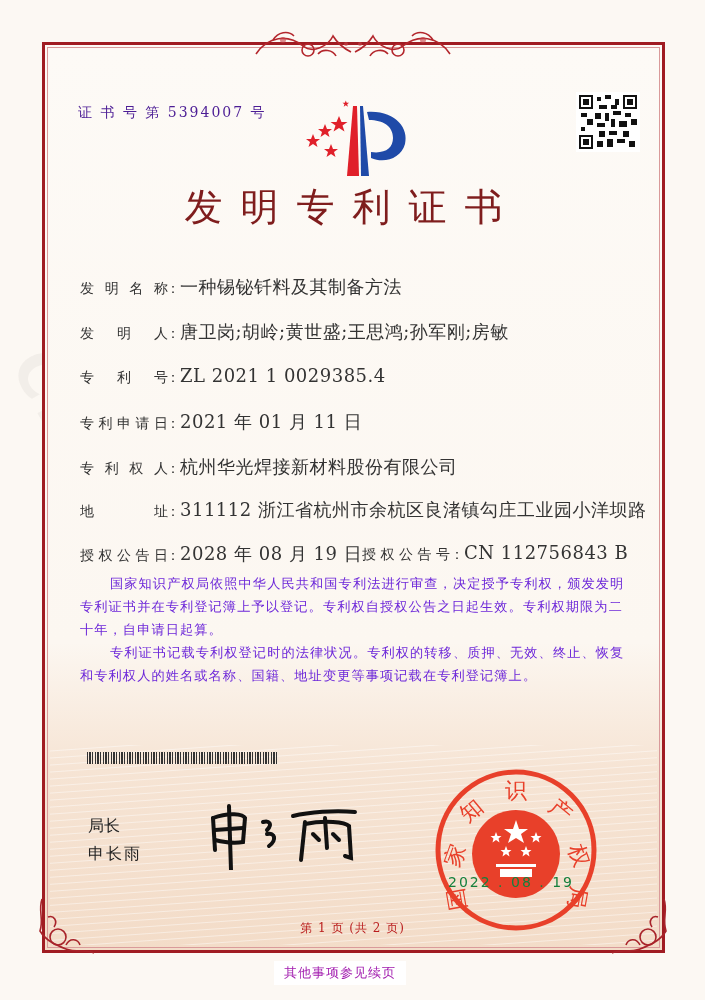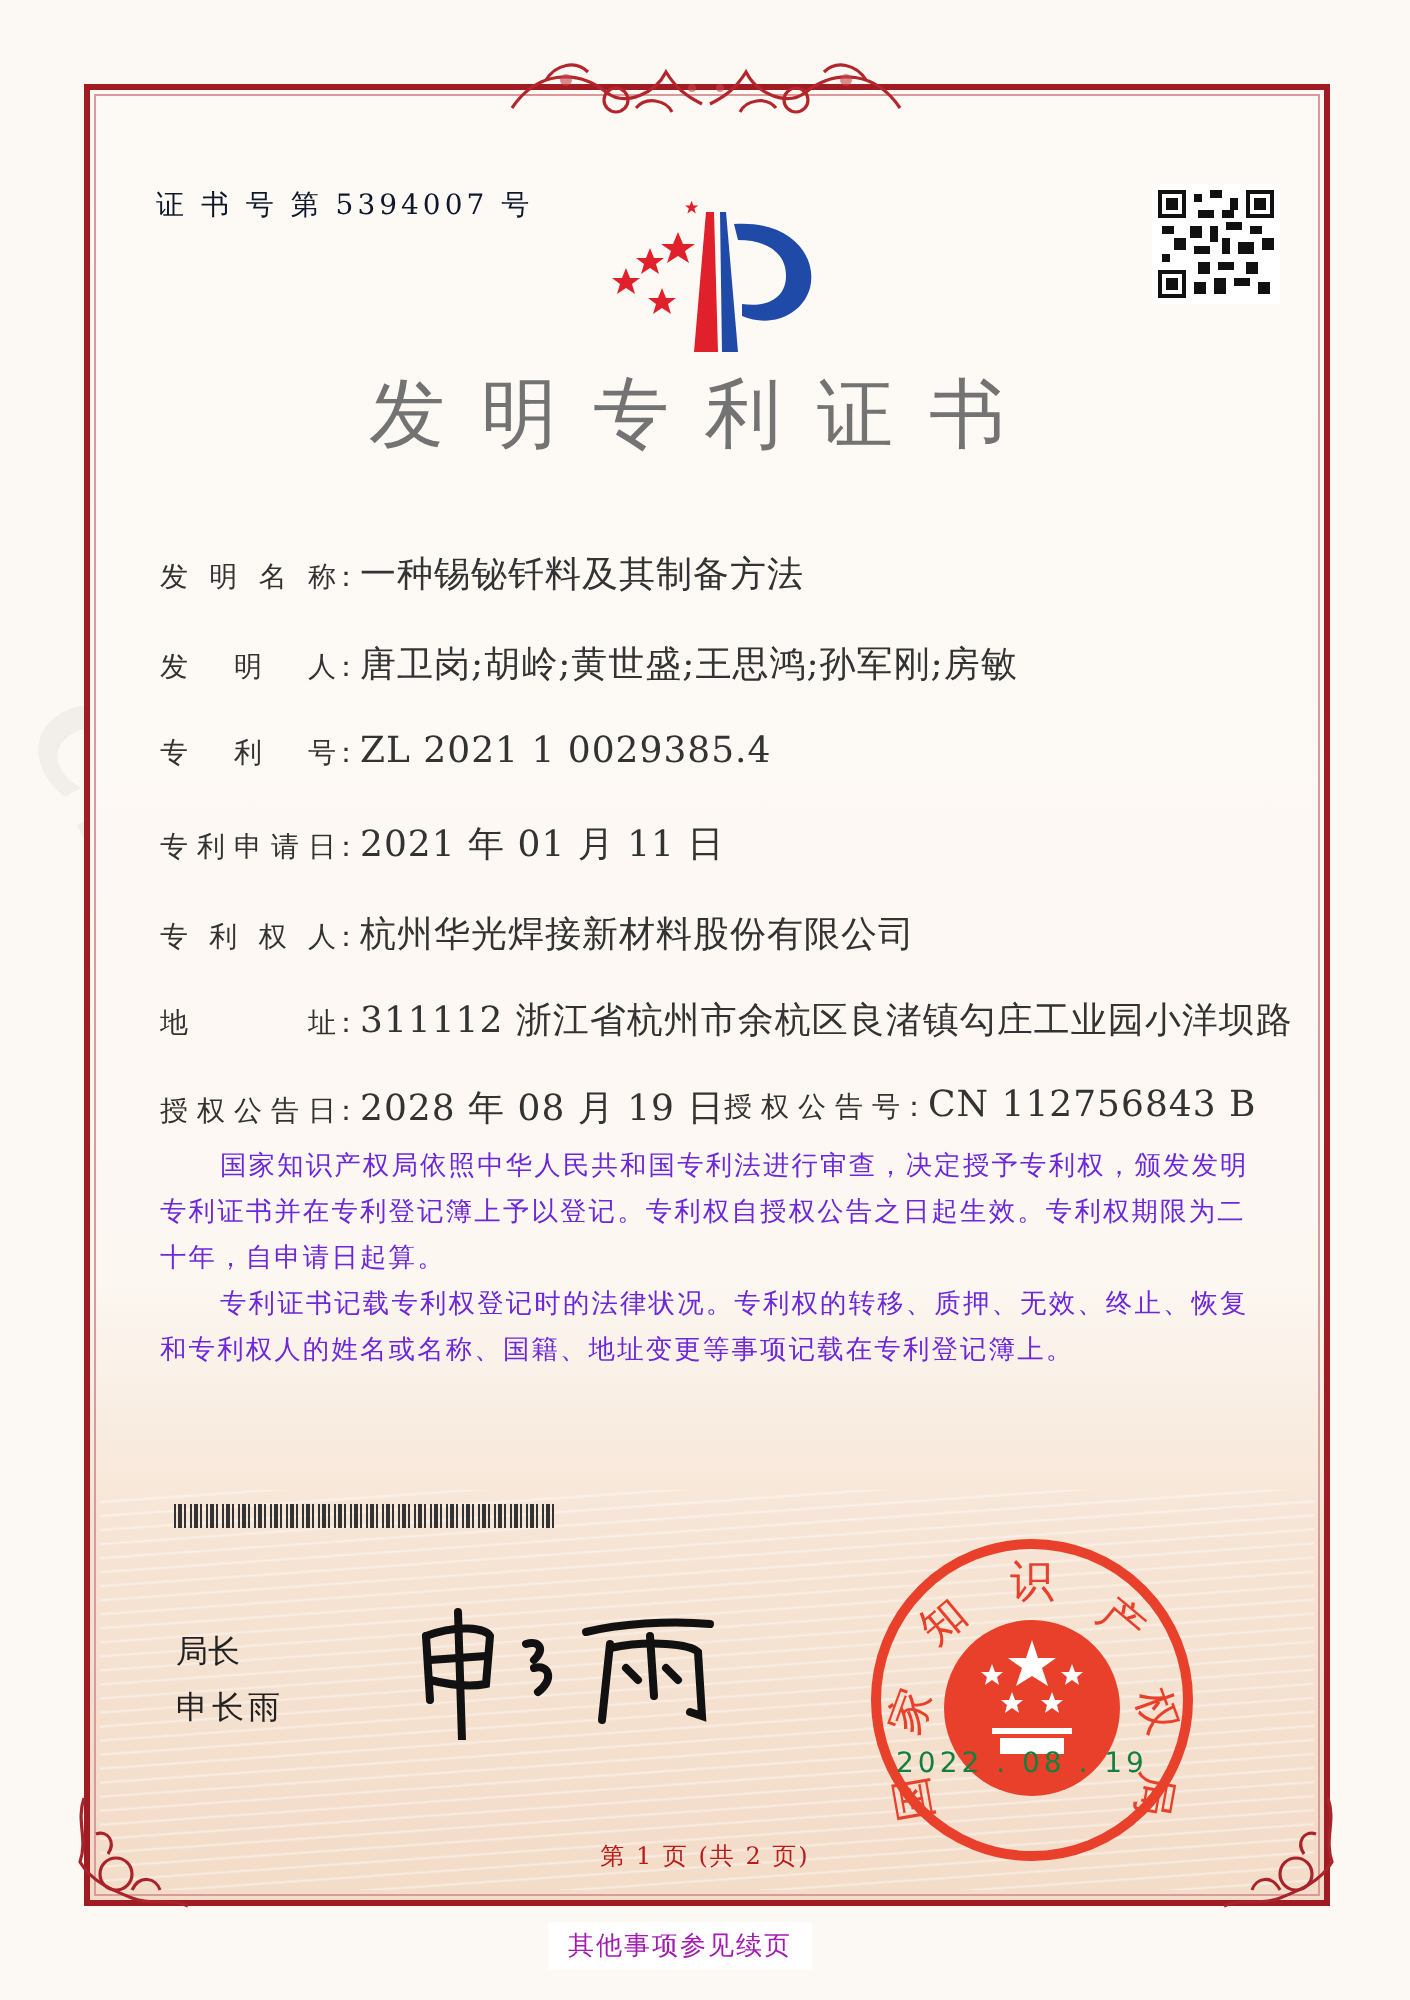--- a/index.html
+++ b/index.html
@@ -24,26 +24,26 @@
     pointer-events:none;
   }
   .watermark {
     position:absolute; font-family:"DejaVu Sans", sans-serif; font-weight:bold;
     color:rgba(200,195,190,0.18); font-size:60px; letter-spacing:6px;
   }
   .ornament-top {
     position:absolute; left:248px; top:26px; width:210px; height:36px;
   }
   .corner { position:absolute; width:60px; height:60px; }
-  .cert-no { position:absolute; left:78px; top:94px; font-size:14px; letter-spacing:2px; color:#0f172a; }
+  .cert-no { position:absolute; left:78px; top:104px; font-size:14px; letter-spacing:2px; color:#4c1d95; }
   .logo { position:absolute; left:305px; top:92px; width:110px; height:90px; }
   .qr { position:absolute; left:576px; top:92px; width:64px; height:60px; background:#fff; padding:3px; box-sizing:border-box; }
   .title {
     position:absolute; left:0; width:705px; top:182px; text-align:center;
-    font-family:"DejaVu Sans", sans-serif; font-size:38px; letter-spacing:18px; color:#737373; font-weight:normal;
+    font-family:"DejaVu Sans", sans-serif; font-size:38px; letter-spacing:18px; color:#7f1d1d; font-weight:normal;
   }
   .row { position:absolute; left:80px; font-size:14px; color:#333; white-space:nowrap; }
   .lbl { display:inline-block; width:95px; letter-spacing:0; }
   .lbl span { display:inline-block; }
   .val { font-size:18px; letter-spacing:0.5px; }
   .para { position:absolute; left:80px; width:556px; font-size:13.2px; line-height:23px; color:#6d28d9; text-indent:30px; letter-spacing:1.1px; }
   .barcode { position:absolute; left:87px; top:752px; width:190px; height:12px;
     background:repeating-linear-gradient(90deg, #333 0px, #333 1px, transparent 1px, transparent 2px, #333 2px, #333 4px, transparent 4px, transparent 5px, #333 5px, #333 6px, transparent 6px, transparent 8px);
   }
   .director { position:absolute; left:88px; font-family:Liberation Serif, serif; font-size:16px; color:#222; }

